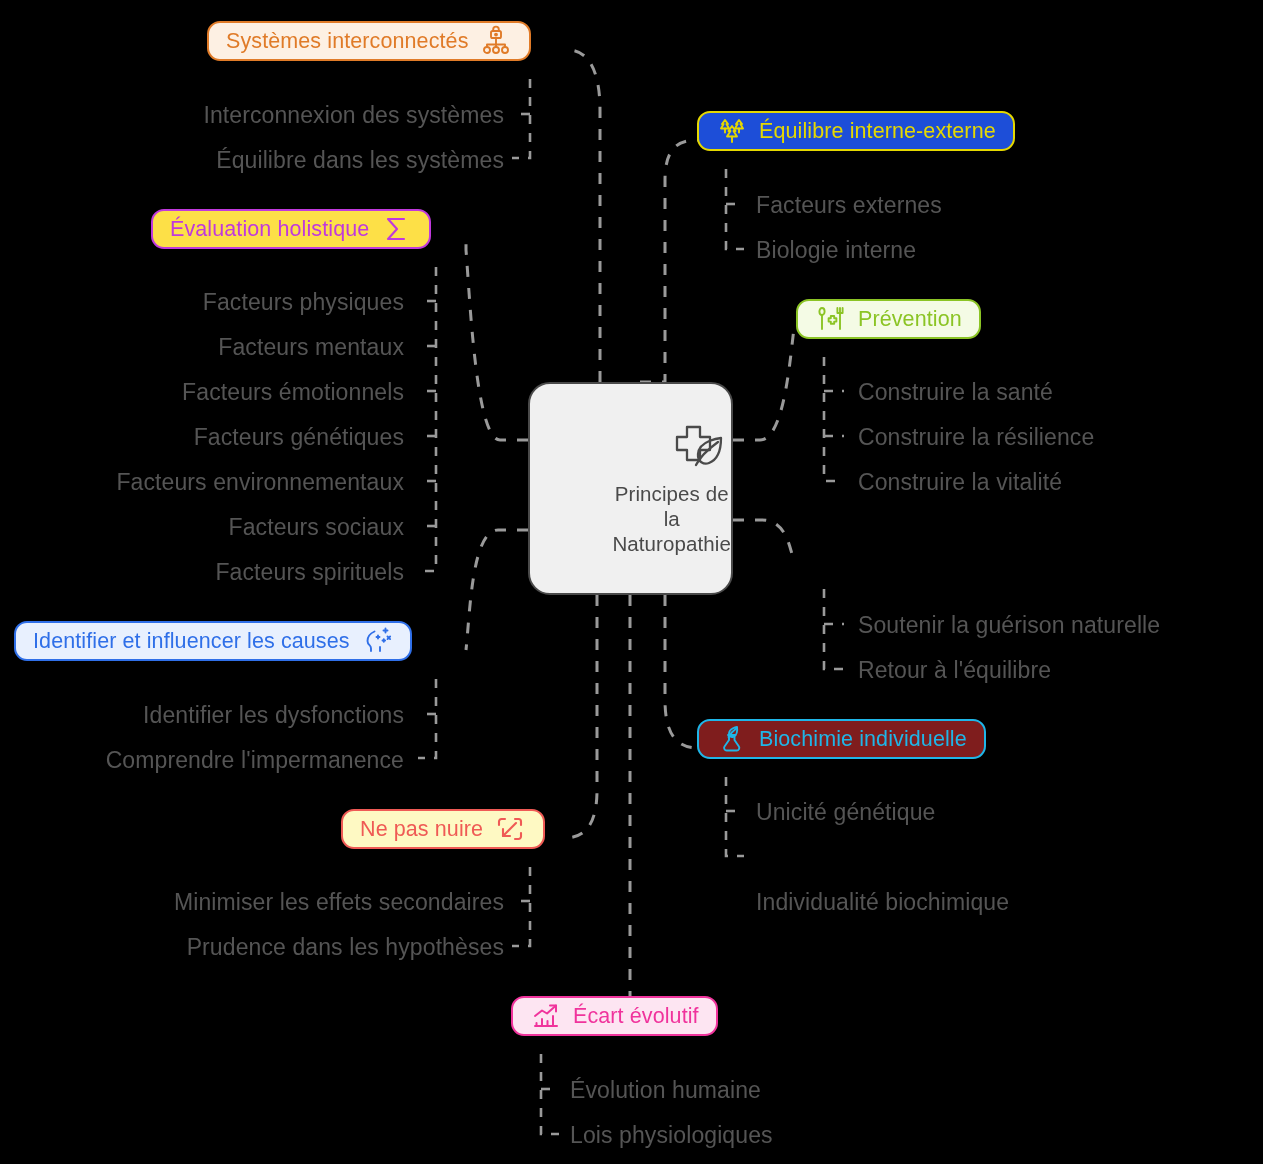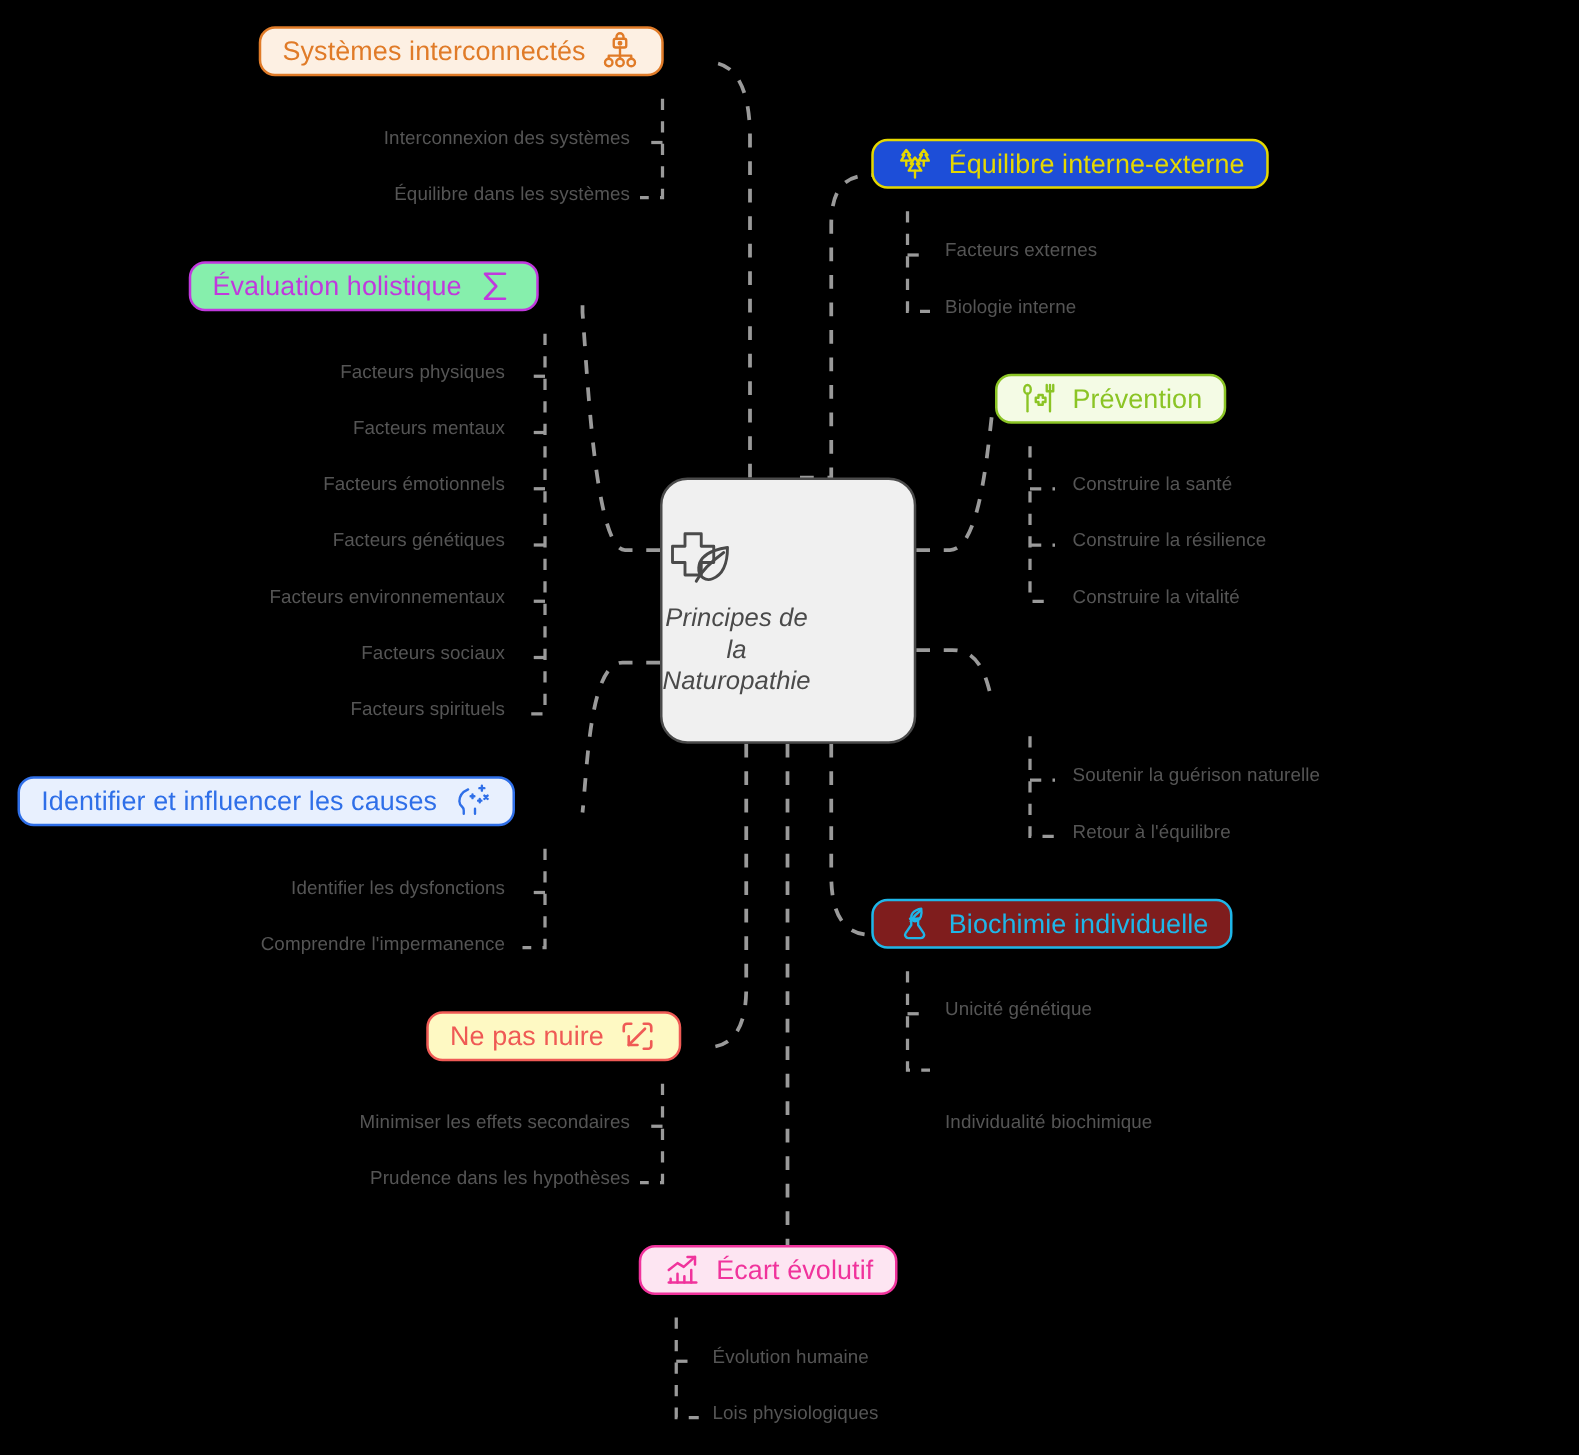--- a/index.html
+++ b/index.html
@@ -15,23 +15,22 @@
   
   .center-node{
     position:absolute;
     left:528px;top:382px;
     width:205px;height:213px;
     box-sizing:border-box;
     background:#f0f0f0;
     border:2.5px solid #4a4a4a;
     border-radius:22px;
     display:flex;flex-direction:column;
-    align-items:flex-start;justify-content:center;
+    align-items:flex-end;justify-content:center;
     gap:4px;
-    font-style:italic;
   }
   .center-node .ctr-icon{display:block;}
   .center-label{
     color:#4a4a4a;
     font-size:20.5px;
     line-height:25px;
     text-align:center;
     letter-spacing:.1px;
   }
 
@@ -47,21 +46,21 @@
     gap:11px;
     white-space:nowrap;
   }
   .node .nlabel{font-size:21.5px;letter-spacing:.1px;}
   .node .nicon{display:flex;align-items:center;justify-content:center;flex:0 0 auto;}
 
   
   .sub{
     position:absolute;
     color:#555555;
-    font-size:15px;
+    font-size:23px;
     letter-spacing:.1px;
     white-space:nowrap;
   }
   .sub.right{text-align:left;}
   .sub.left{text-align:right;transform:translateX(-100%);}
 </style>
 </head>
 <body>
 
 <div id="stage">
@@ -166,21 +165,21 @@
           <path d="M23,13.5 v4"></path>
         <path d="M16,11 L12.5,16 h2 L11,21.5 h10 L17.5,16 h2 Z"></path>
           <path d="M16,21.5 v5.5"></path>
       </svg>
     </span>
     <span class="nlabel" style="color:#e5d800;">Équilibre interne-externe</span>
   </div>
   <div class="sub right" style="left:756px;top:192px;">Facteurs externes</div>
   <div class="sub right" style="left:756px;top:237px;">Biologie interne</div>
 
-  <div class="node" style="left:151px;top:209px;border-color:#c039dd;background:#86efac;">
+  <div class="node" style="left:151px;top:209px;border-color:#c039dd;background:#fde047;">
     <span class="nlabel" style="color:#c039dd;">Évaluation holistique</span>
     <span class="nicon">
       <svg width="32" height="32" viewBox="0 0 32 32" fill="none" stroke="#c039dd" stroke-width="2.1" stroke-linecap="round" stroke-linejoin="round">
         <path d="M24,6 H8 l9,10 l-9,10 h16"></path>
       </svg>
     </span>
   </div>
   <div class="sub left" style="left:404px;top:289px;">Facteurs physiques</div>
   <div class="sub left" style="left:404px;top:334px;">Facteurs mentaux</div>
   <div class="sub left" style="left:404px;top:379px;">Facteurs émotionnels</div>

